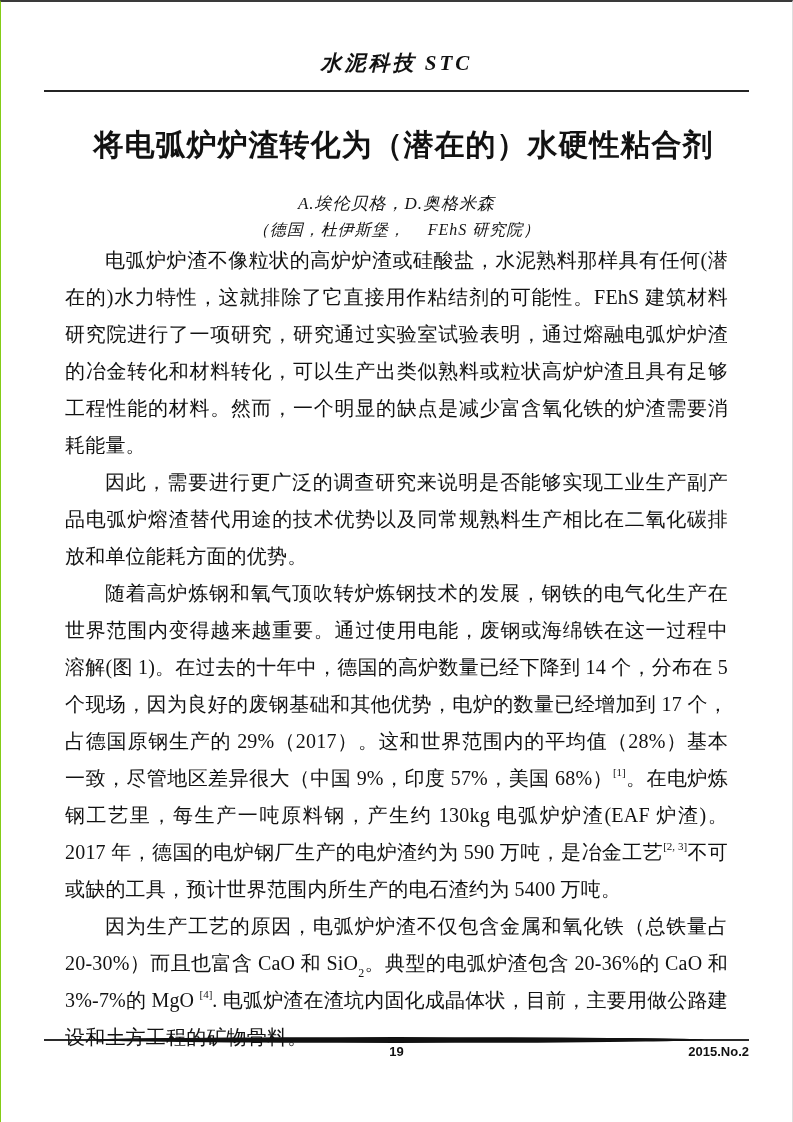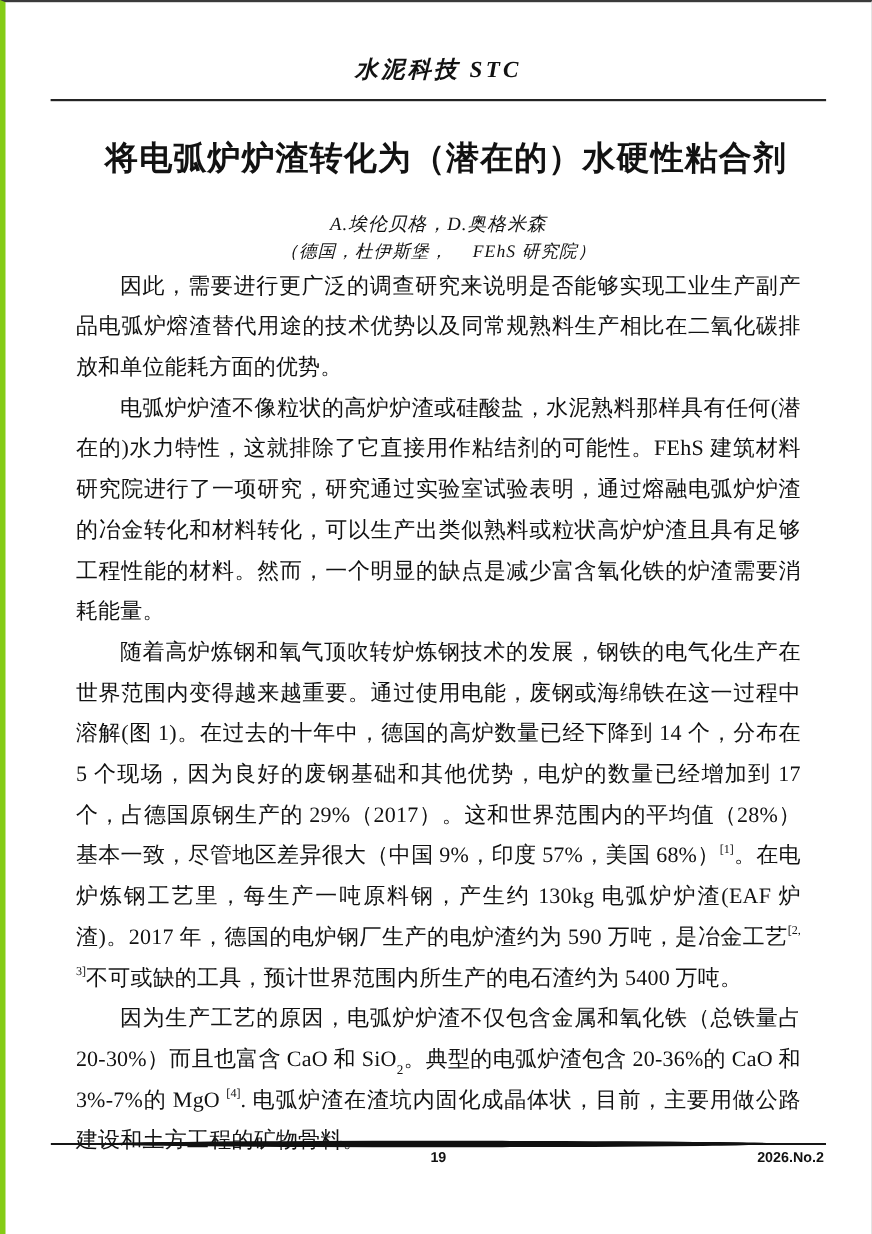--- a/index.html
+++ b/index.html
@@ -7,21 +7,21 @@
     padding: 0;
     background: #ffffff;
   }
   .page {
     position: relative;
     width: 793px;
     height: 1122px;
     background: #ffffff;
     box-sizing: border-box;
     border-top: 2px solid #3a3a3a;
-    border-left: 5px solid #84cc16;
+    border-left: 1px solid #84cc16;
     border-right: 1px solid #dedede;
     overflow: hidden;
     color: #121212;
     font-family: "Liberation Serif", "DejaVu Serif", serif;
   }
   
   .journal-title {
     margin-top: 47px;
     text-align: center;
     font-style: italic;
@@ -148,37 +148,37 @@
     <div class="header-rule"></div>
   </div>
 
   <h1 class="article-title">将电弧炉炉渣转化为（潜在的）水硬性粘合剂</h1>
   <div class="authors">A.埃伦贝格，D.奥格米森</div>
   <div class="affiliation">（德国，杜伊斯堡，　 FEhS 研究院）</div>
 
   <div class="content">
 
     <div>
+      <p class="body-para">电弧炉炉渣不像粒状的高炉炉渣或硅酸盐，水泥熟料那样具有任何(潜在的)水力特性，这就排除了它直接用作粘结剂的可能性。FEhS 建筑材料研究院进行了一项研究，研究通过实验室试验表明，通过熔融电弧炉炉渣的冶金转化和材料转化，可以生产出类似熟料或粒状高炉炉渣且具有足够工程性能的材料。然而，一个明显的缺点是减少富含氧化铁的炉渣需要消耗能量。</p>
       <p class="body-para">因此，需要进行更广泛的调查研究来说明是否能够实现工业生产副产品电弧炉熔渣替代用途的技术优势以及同常规熟料生产相比在二氧化碳排放和单位能耗方面的优势。</p>
-      <p class="body-para">电弧炉炉渣不像粒状的高炉炉渣或硅酸盐，水泥熟料那样具有任何(潜在的)水力特性，这就排除了它直接用作粘结剂的可能性。FEhS 建筑材料研究院进行了一项研究，研究通过实验室试验表明，通过熔融电弧炉炉渣的冶金转化和材料转化，可以生产出类似熟料或粒状高炉炉渣且具有足够工程性能的材料。然而，一个明显的缺点是减少富含氧化铁的炉渣需要消耗能量。</p>
     </div>
 
     <div>
       <p class="body-para">随着高炉炼钢和氧气顶吹转炉炼钢技术的发展，钢铁的电气化生产在世界范围内变得越来越重要。通过使用电能，废钢或海绵铁在这一过程中溶解(图 1)。在过去的十年中，德国的高炉数量已经下降到 14 个，分布在 5 个现场，因为良好的废钢基础和其他优势，电炉的数量已经增加到 17 个，占德国原钢生产的 29%（2017）。这和世界范围内的平均值（28%）基本一致，尽管地区差异很大（中国 9%，印度 57%，美国 68%）<sup>[1]</sup>。在电炉炼钢工艺里，每生产一吨原料钢，产生约 130kg 电弧炉炉渣(EAF 炉渣)。2017 年，德国的电炉钢厂生产的电炉渣约为 590 万吨，是冶金工艺<sup>[2, 3]</sup>不可或缺的工具，预计世界范围内所生产的电石渣约为 5400 万吨。</p>
       <p class="body-para">因为生产工艺的原因，电弧炉炉渣不仅包含金属和氧化铁（总铁量占 20-30%）而且也富含 CaO 和 SiO<sub>2</sub>。典型的电弧炉渣包含 20-36%的 CaO 和 3%-7%的 MgO <sup>[4]</sup>. 电弧炉渣在渣坑内固化成晶体状，目前，主要用做公路建设和土方工程的矿物骨料。</p>
     </div>
 
   </div>
 
   <div class="footer">
     <svg class="footer-rule" viewBox="0 0 705 8" preserveAspectRatio="none" aria-hidden="true">
       <rect x="0" y="3.1" width="705" height="1.8" fill="#151515"></rect>
       <ellipse cx="352" cy="4" rx="300" ry="2.9" fill="#111111"></ellipse>
       <ellipse cx="170" cy="3.6" rx="120" ry="1.6" fill="#111111"></ellipse>
       <ellipse cx="540" cy="3.6" rx="120" ry="1.6" fill="#111111"></ellipse>
     </svg>
     <div class="footer-row">
       <span class="page-number">19</span>
-      <span class="issue-label">2026.No.2</span>
+      <span class="issue-label">2015.No.2</span>
     </div>
   </div>
 
 </div>
 
 </body></html>

